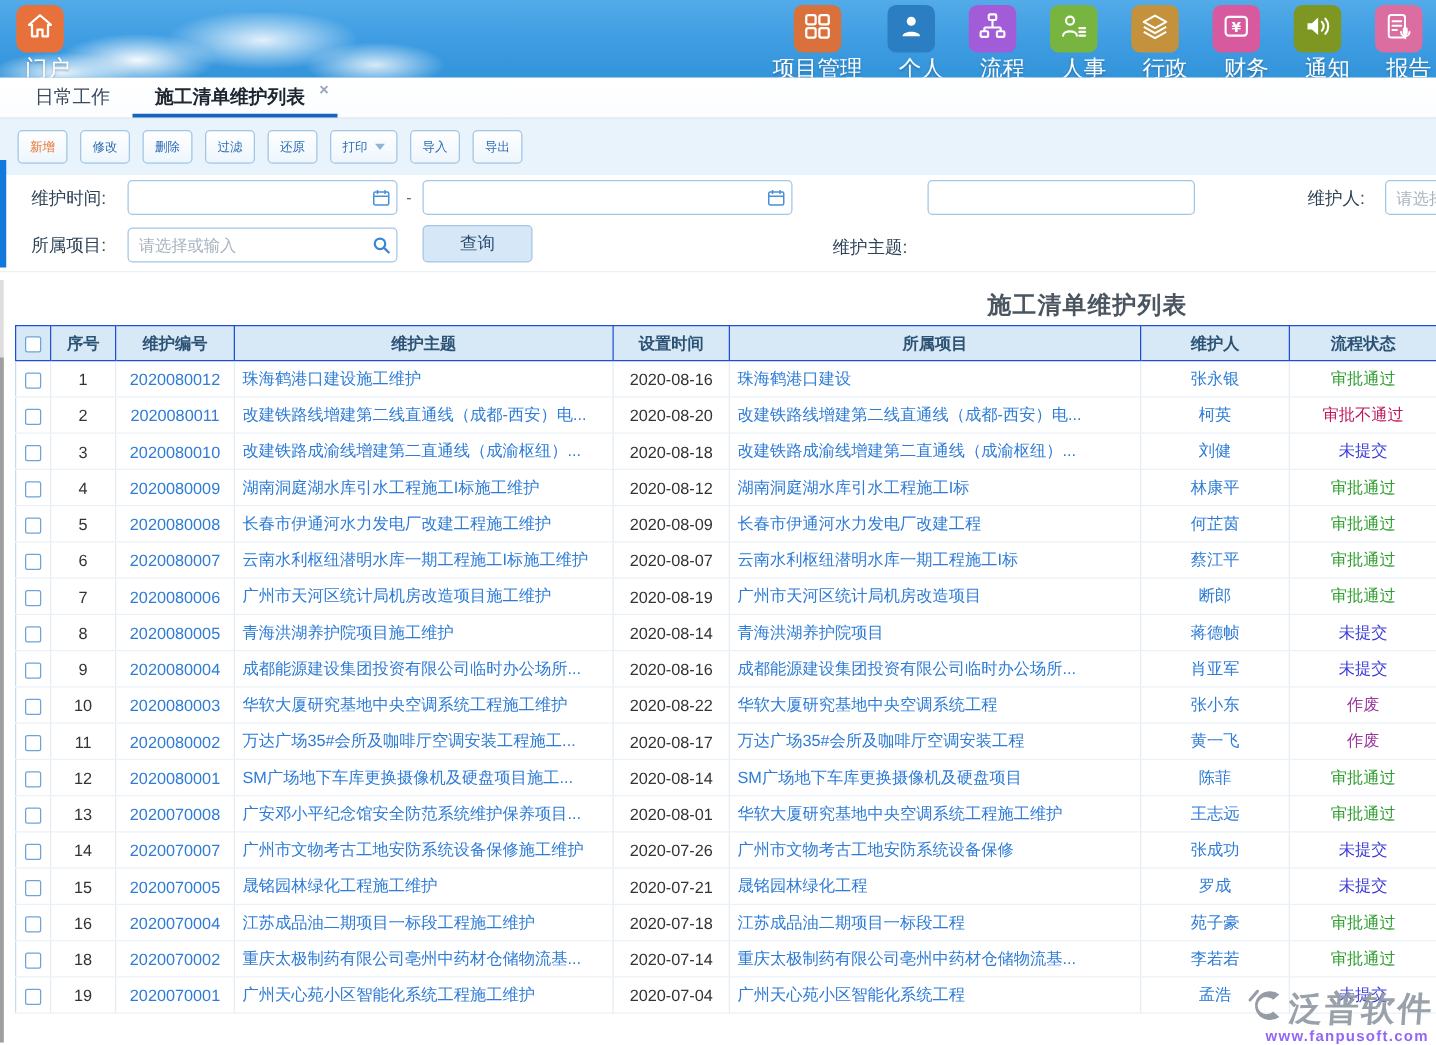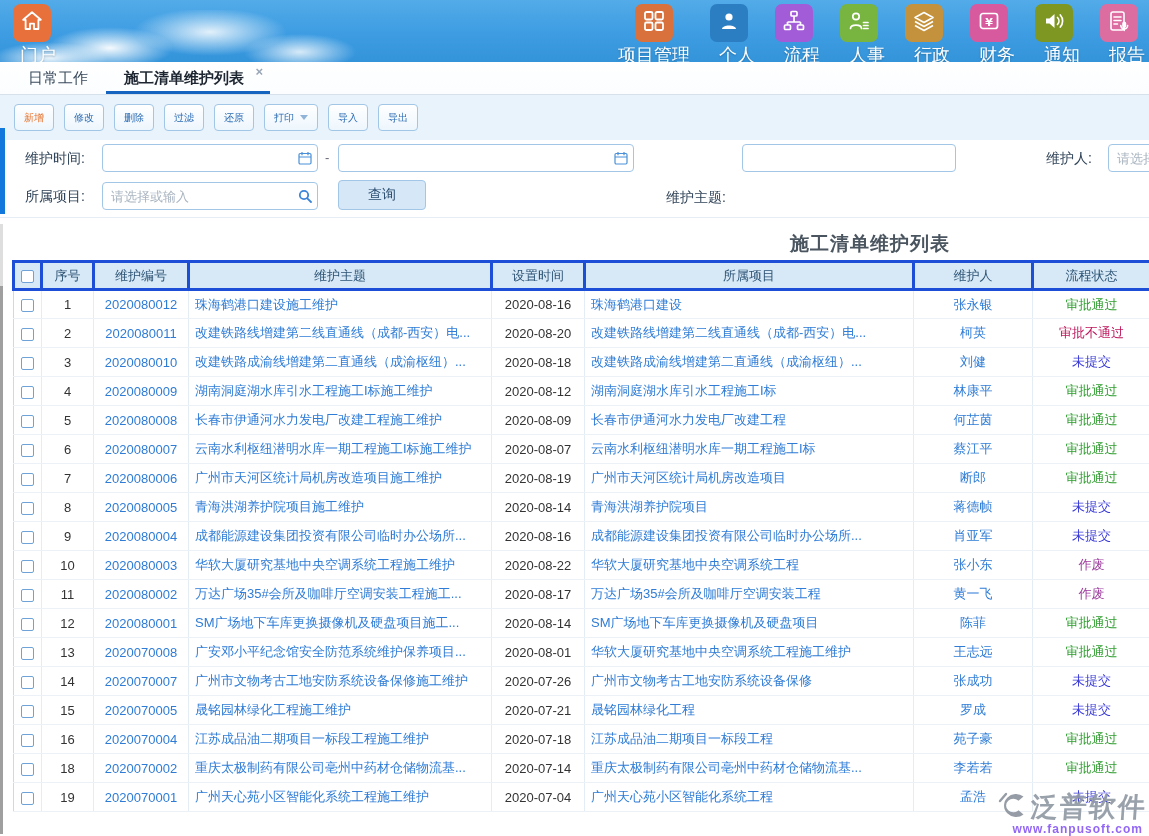--- a/index.html
+++ b/index.html
@@ -52,22 +52,22 @@
   .blue-strip { position:absolute; left:0; top:128px; width:5px; height:86px; background:#1278dc; z-index:6; }
 
   
   .content { position:relative; height:618px; background:#fff; }
   .scroll-track { position:absolute; left:0; top:6px; width:3px; height:610px; background:#dedede; }
   .scroll-thumb { position:absolute; left:0; top:68px; width:3px; height:548px; background:#9f9f9f; }
   .table-title { position:absolute; left:700px; top:13px; width:340px; text-align:center;
     font-size:19px; font-weight:bold; color:#4a5560; letter-spacing:1px; }
   table.grid { position:absolute; left:12px; top:42px; width:1137px; border-collapse:collapse;
     table-layout:fixed; font-size:13px; border:1px solid #c9daea; }
-  .grid th { height:28px; background:#d7e9f7; color:#2d5374; font-weight:normal;
-    border:3px solid #1d4ed8; text-align:center; white-space:nowrap; overflow:hidden; }
+  .grid th { height:28px; background:#d7e9f7; color:#2d5374; font-weight:bold;
+    border:1px solid #1d4ed8; text-align:center; white-space:nowrap; overflow:hidden; }
   .grid td { height:29px; border-right:1px solid #e4ecf4; border-bottom:1px solid #ecf1f7;
     white-space:nowrap; overflow:hidden; padding:0 6px; color:#333; }
   .grid td.c-center { text-align:center; }
   .grid td.c-left { text-align:left; }
   a.link { color:#2e7cd6; text-decoration:none; cursor:pointer; }
   .checkbox { display:inline-block; width:13px; height:13px; border:1px solid #6fa3d8;
     border-radius:2px; background:#fff; vertical-align:middle; cursor:pointer; }
 
   
   .watermark { position:absolute; right:2px; bottom:0; width:256px; text-align:right; z-index:10; opacity:.93; }

